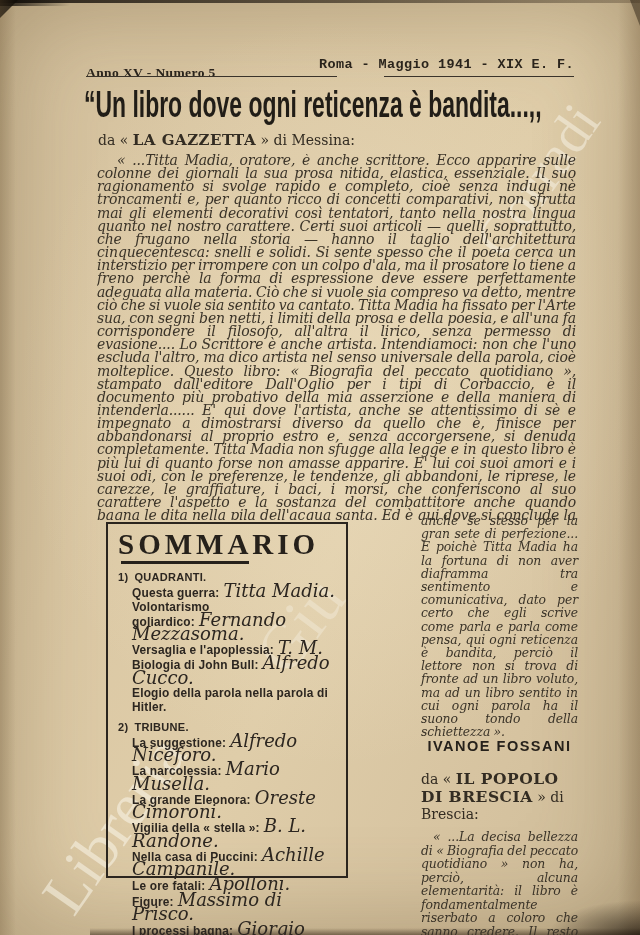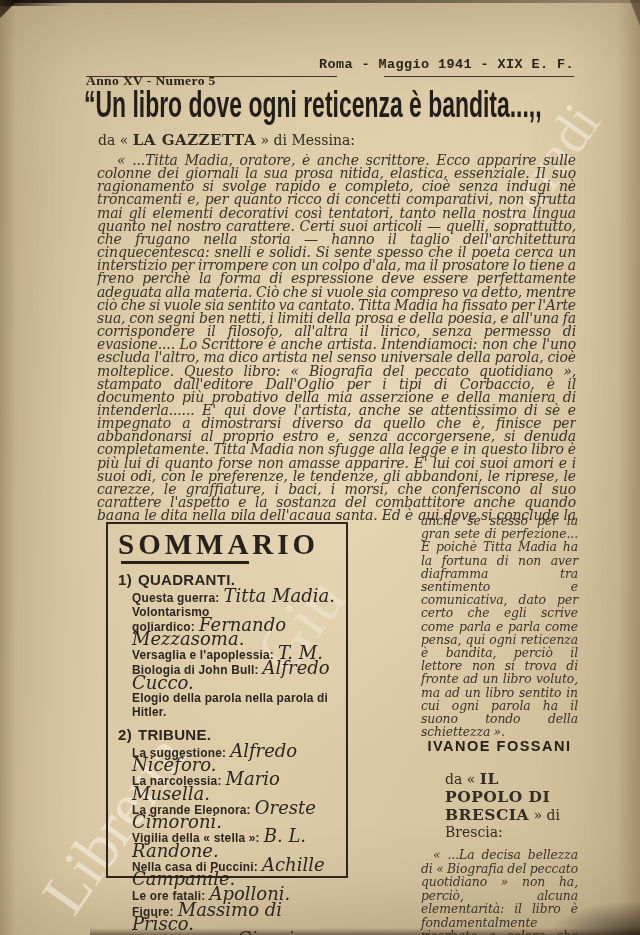--- a/index.html
+++ b/index.html
@@ -35,21 +35,21 @@
   .wm { position:absolute; font-family:"Liberation Serif", serif;
     color:rgba(250,245,233,.55); pointer-events:none; white-space:nowrap; }
   .wm-1 { left:28px; top:886px; font-size:62px; transform:rotate(-55deg); transform-origin:0 0; }
   .wm-2 { left:240px; top:642px; font-size:66px; transform:rotate(-53deg); transform-origin:0 0; color:rgba(248,242,230,.38); }
   .wm-3 { left:462px; top:232px; font-size:56px; transform:rotate(-55deg); transform-origin:0 0; color:rgba(250,245,233,.5); }
 
   
   .hdr { position:absolute; top:57px; left:86px; right:64px; height:18px;
     font-family:"Liberation Serif", serif; font-weight:bold; font-size:13.5px;
     color:#2a241c; letter-spacing:.4px; }
-  .hdr-left { position:absolute; left:0; top:16px; }
+  .hdr-left { position:absolute; left:0; top:8px; }
   .hdr-right { position:absolute; right:2px; top:0;font-family:Liberation Mono, monospace; }
   .rule { position:absolute; height:1.4px; background:#3a332a; top:76px; }
   .rule-left { left:86px; width:251px; }
   .rule-right { left:384px; width:190px; }
 
   
   .title { position:absolute; left:84px; top:84px; white-space:nowrap;
     font-family:"Liberation Sans", sans-serif; font-weight:bold; font-size:37px;
     color:#211d17; transform:scaleX(.62); transform-origin:0 0; letter-spacing:0; }
 
@@ -62,37 +62,37 @@
     text-align:justify; text-indent:20px; color:#3a3328;
     letter-spacing:-0.15px; word-spacing:-0.9px; }
 
   
   .sommario { position:absolute; left:106px; top:522px; width:242px; height:356px;
     border:2.5px solid #2b251e; padding:5px 10px 4px 10px; color:#2c2620; }
   .som-title { font-family:"Liberation Serif", serif; font-weight:bold;
     font-size:29px; letter-spacing:4px; color:#26211b; line-height:31px; }
   .som-underline { width:128px; height:3px; background:#26211b; margin:1px 0 4px 3px; }
   .som-sec-head { font-family:"Liberation Sans", sans-serif; font-weight:bold;
-    font-size:15px; margin-top:7px; letter-spacing:.3px; }
+    font-size:11px; margin-top:7px; letter-spacing:.3px; }
   .som-num { margin-right:6px; }
   .som-items { padding-left:14px; margin-top:2px; }
   .som-item { line-height:12.3px; margin-bottom:1px; }
   .som-label { font-family:"Liberation Sans", sans-serif; font-weight:bold;
     font-size:11.9px; letter-spacing:.2px; }
   .som-author { font-family:"DejaVu Serif", serif; font-style:italic;
     font-size:18px; margin-left:4px;text-align:right; }
 
   
   .right-col { position:absolute; left:421px; top:514px; width:157px; color:#3a3328; }
   .art-narrow { font-style:italic; font-size:12.4px; line-height:13.2px;
     text-align:justify; letter-spacing:-0.1px; word-spacing:-0.5px; }
   .signature { text-align:center;
     font-family:"Liberation Sans", sans-serif; font-weight:bold;
     font-size:14.5px; letter-spacing:1.5px; color:#26211b; }
-  .source2 { margin-top:16px; font-size:14px; line-height:17px; color:#332c22;margin-left:24px; }
+  .source2 { margin-top:16px; font-size:14px; line-height:17px; color:#332c22; }
   .source2 .src-name { font-size:15.5px; letter-spacing:.5px; }
   .art-quote2 { margin-top:7px; font-style:italic; font-size:12.4px; line-height:13.5px;
     text-align:justify; text-indent:12px; letter-spacing:-0.1px; word-spacing:-0.5px; }
 </style>
 </head>
 <body>
 
 <div class="page">
 
   <div class="edge-top"></div>

